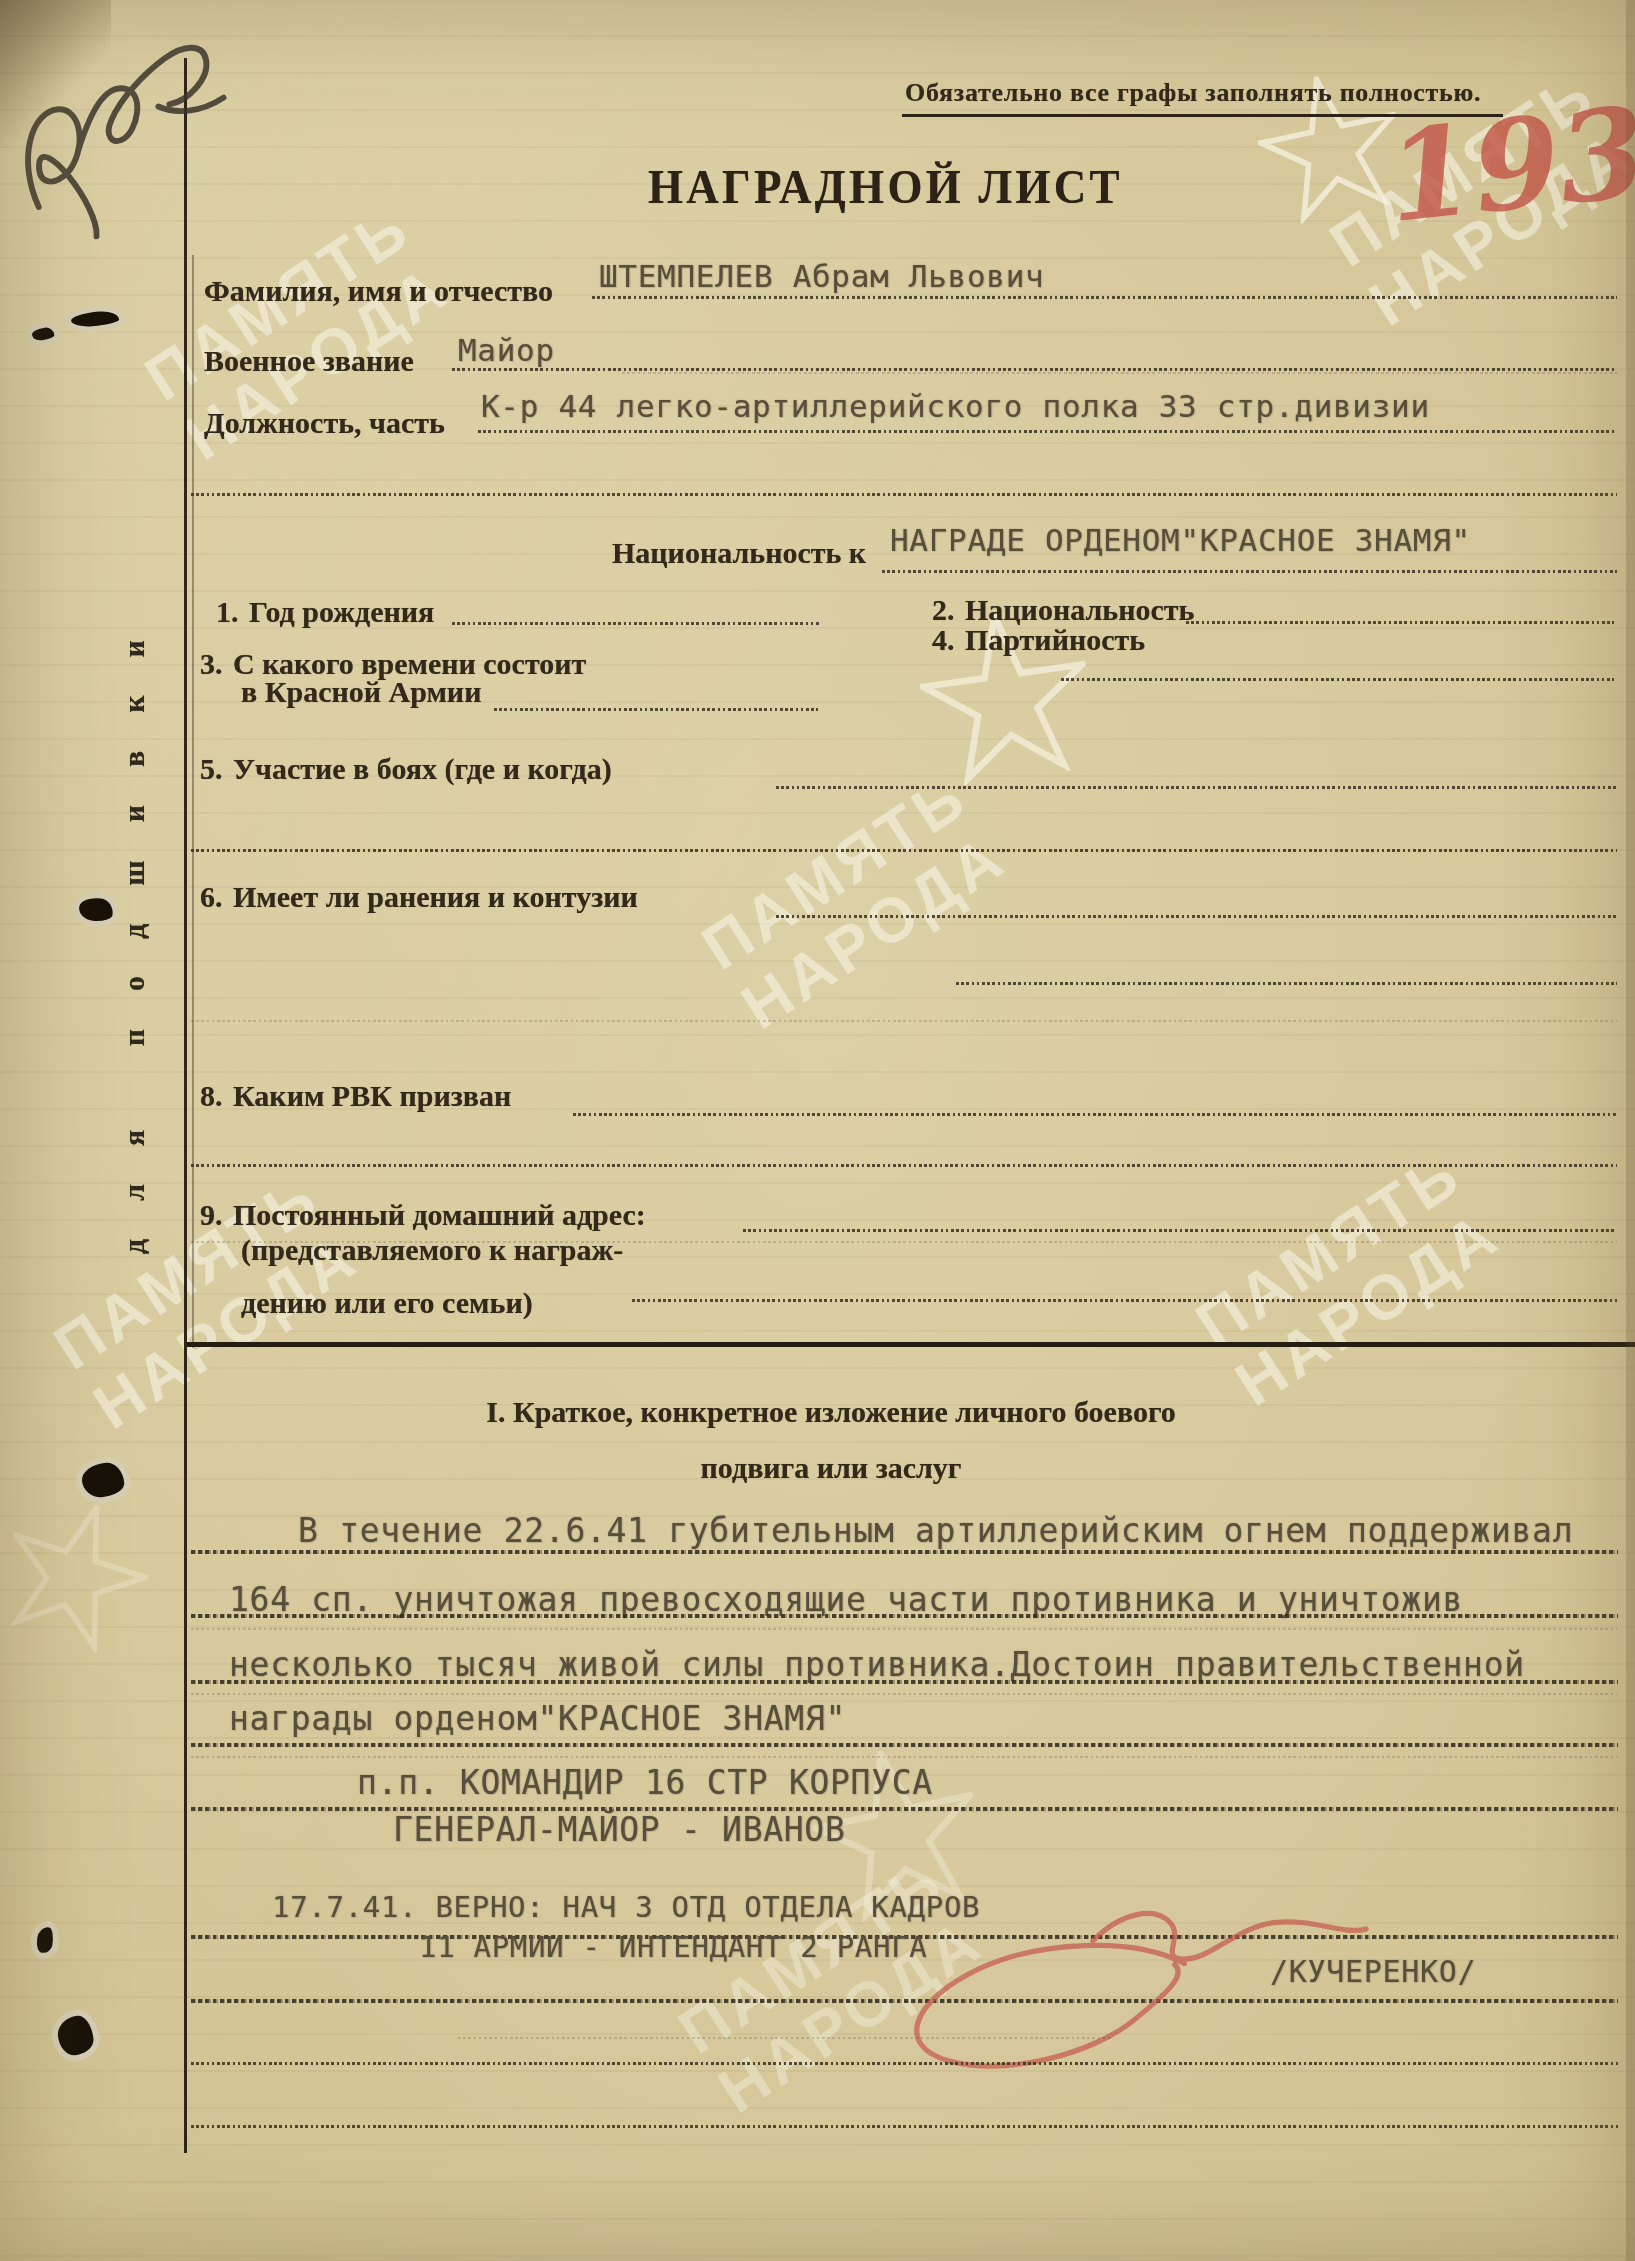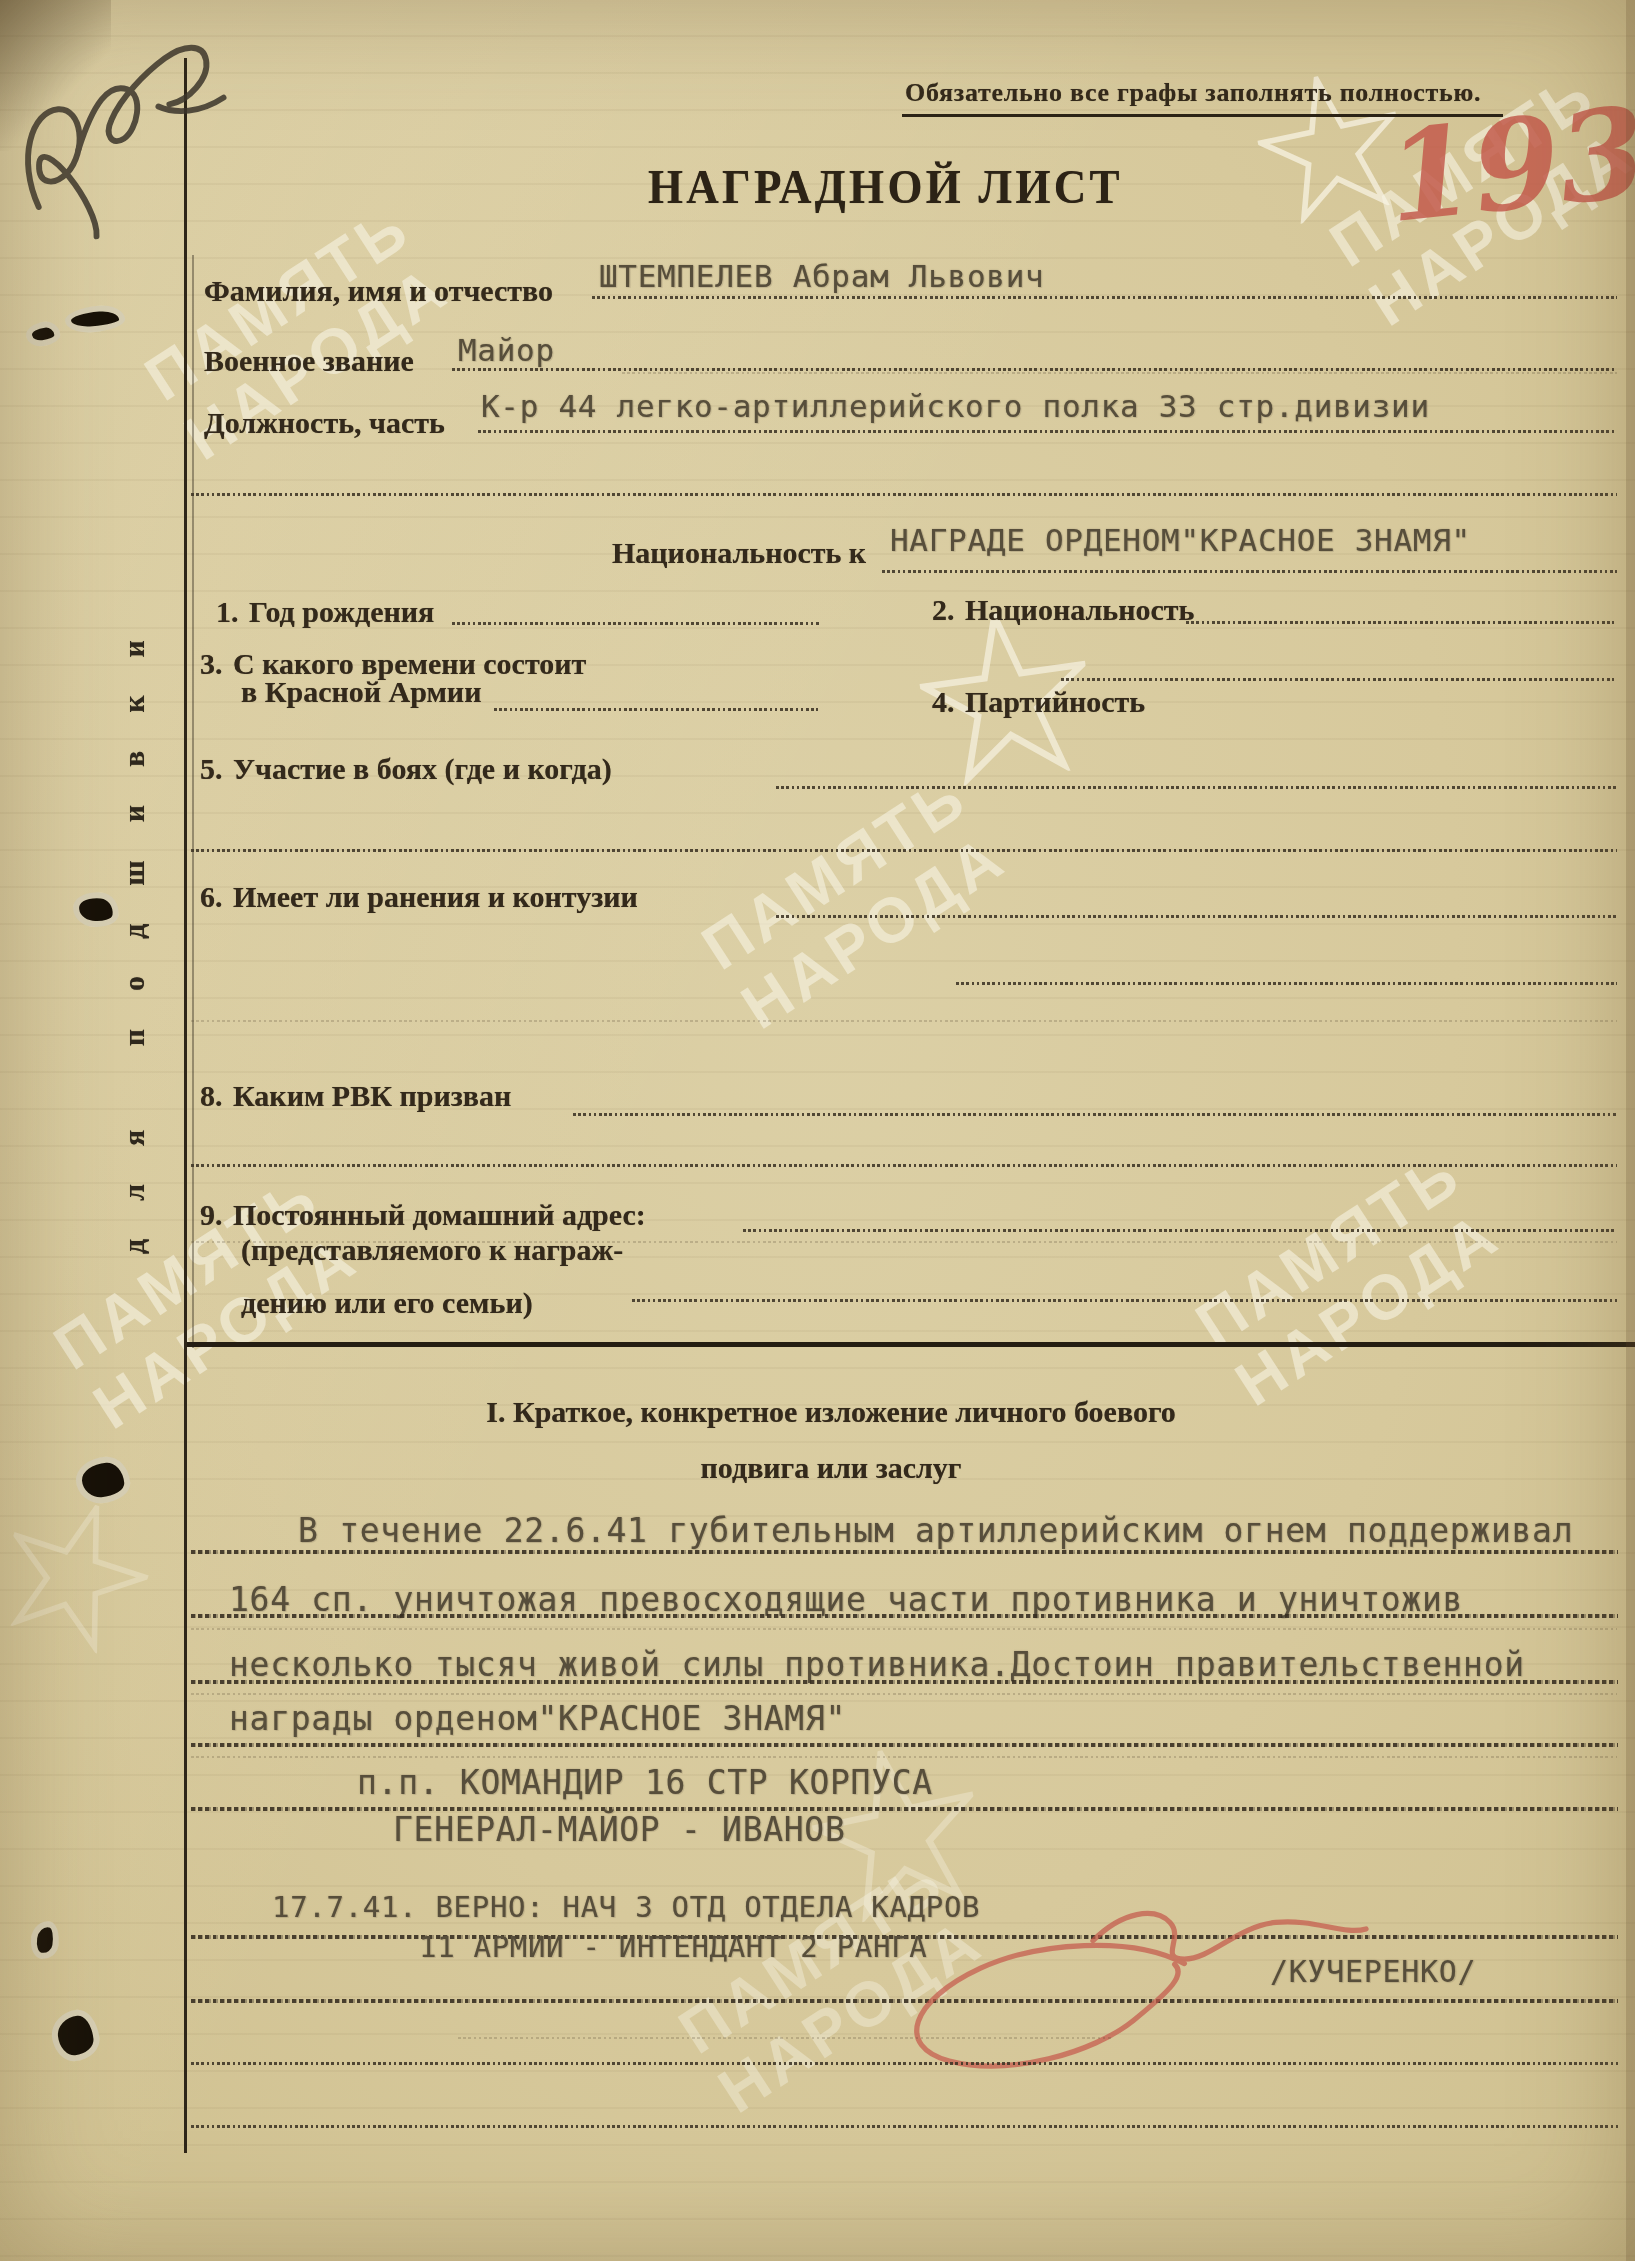--- a/index.html
+++ b/index.html
@@ -144,21 +144,21 @@
   <div class="dots" style="left:882px;top:570px;width:735px;"></div>
 
   <div class="lbl" style="left:200px;top:596px;margin-left:16px;"><span class="num">1.</span><span>Год рождения</span></div>
   <div class="dots" style="left:452px;top:622px;width:367px;"></div>
   <div class="lbl" style="left:932px;top:594px;"><span class="num">2.</span><span>Национальность</span></div>
   <div class="dots" style="left:1186px;top:621px;width:428px;"></div>
 
   <div class="lbl" style="left:200px;top:648px;"><span class="num">3.</span><span>С какого времени состоит</span></div>
   <div class="lbl" style="left:241px;top:676px;">в Красной Армии</div>
   <div class="dots" style="left:494px;top:708px;width:324px;"></div>
-  <div class="lbl" style="left:932px;top:686px;"><span class="num">4.</span><span>Партийность</span></div>
+  <div class="lbl" style="left:932px;top:624px;"><span class="num">4.</span><span>Партийность</span></div>
   <div class="dots" style="left:1061px;top:678px;width:553px;"></div>
 
   <div class="lbl" style="left:200px;top:753px;"><span class="num">5.</span><span>Участие в боях (где и когда)</span></div>
   <div class="dots" style="left:776px;top:786px;width:841px;"></div>
   <div class="dots" style="left:191px;top:849px;width:1426px;"></div>
 
   <div class="lbl" style="left:200px;top:881px;"><span class="num">6.</span><span>Имеет ли ранения и контузии</span></div>
   <div class="dots" style="left:776px;top:915px;width:841px;"></div>
 
   <div class="dots" style="left:956px;top:982px;width:661px;"></div>

